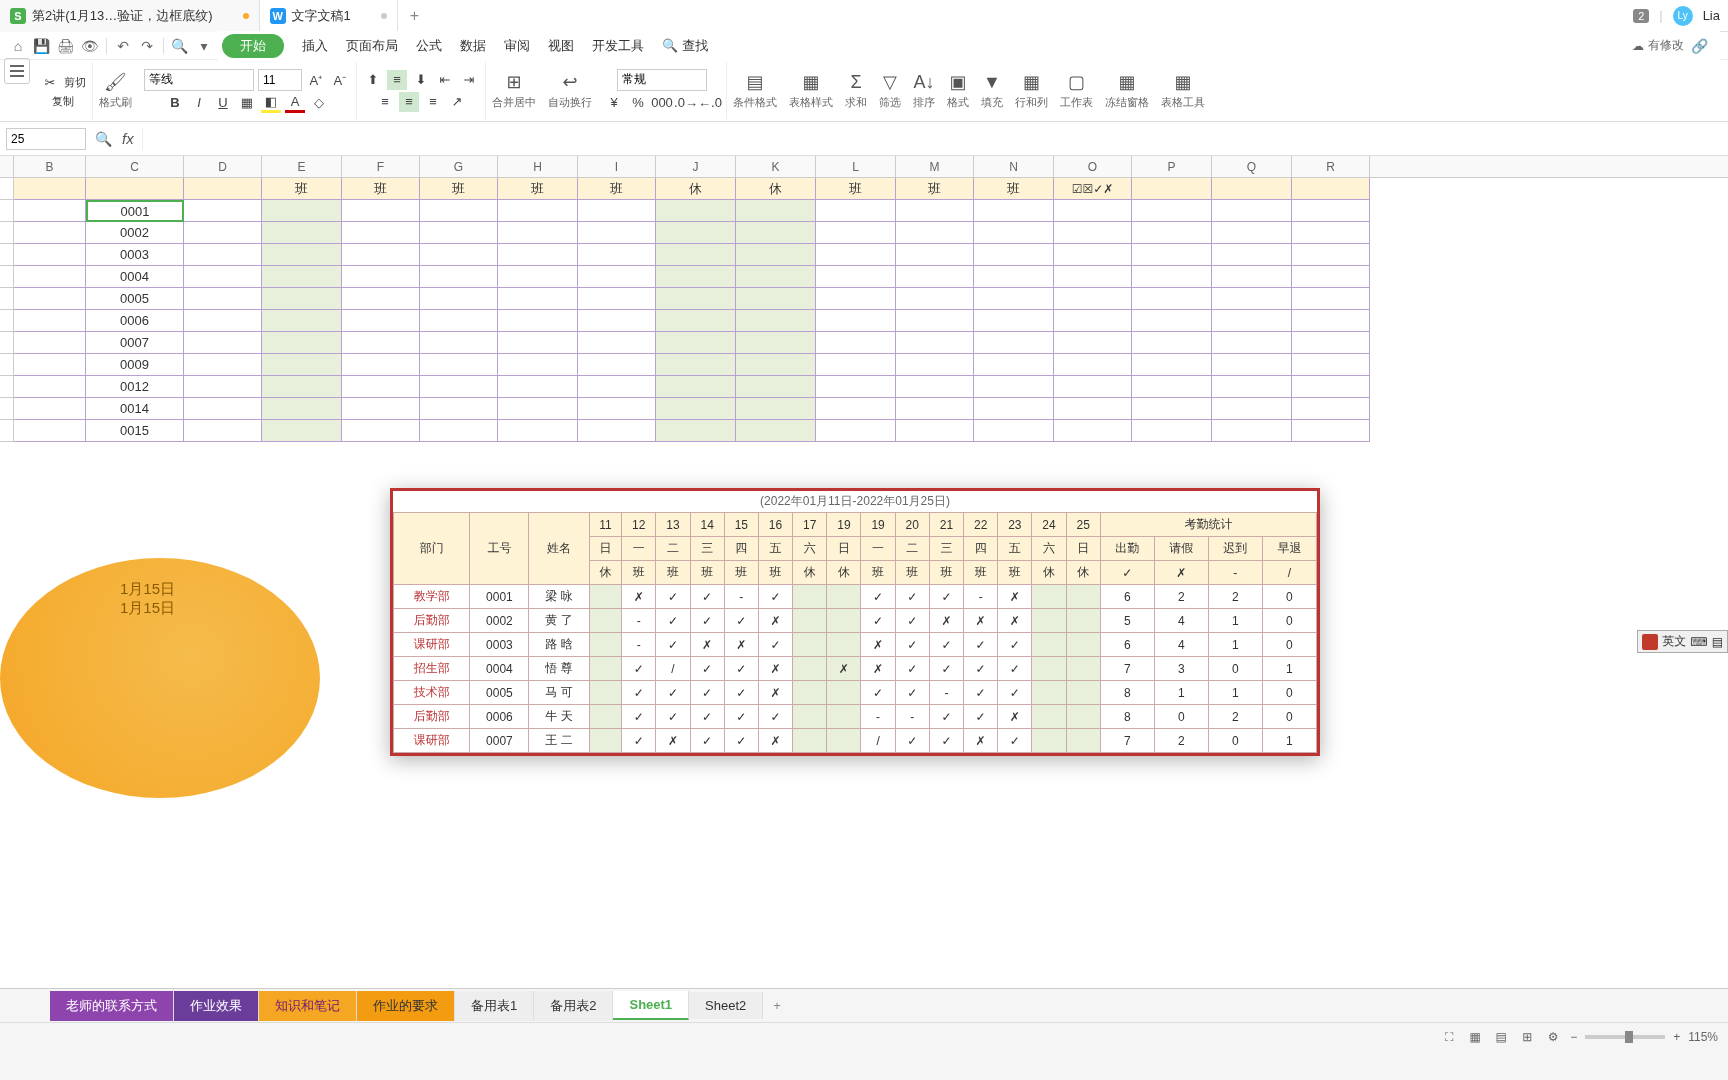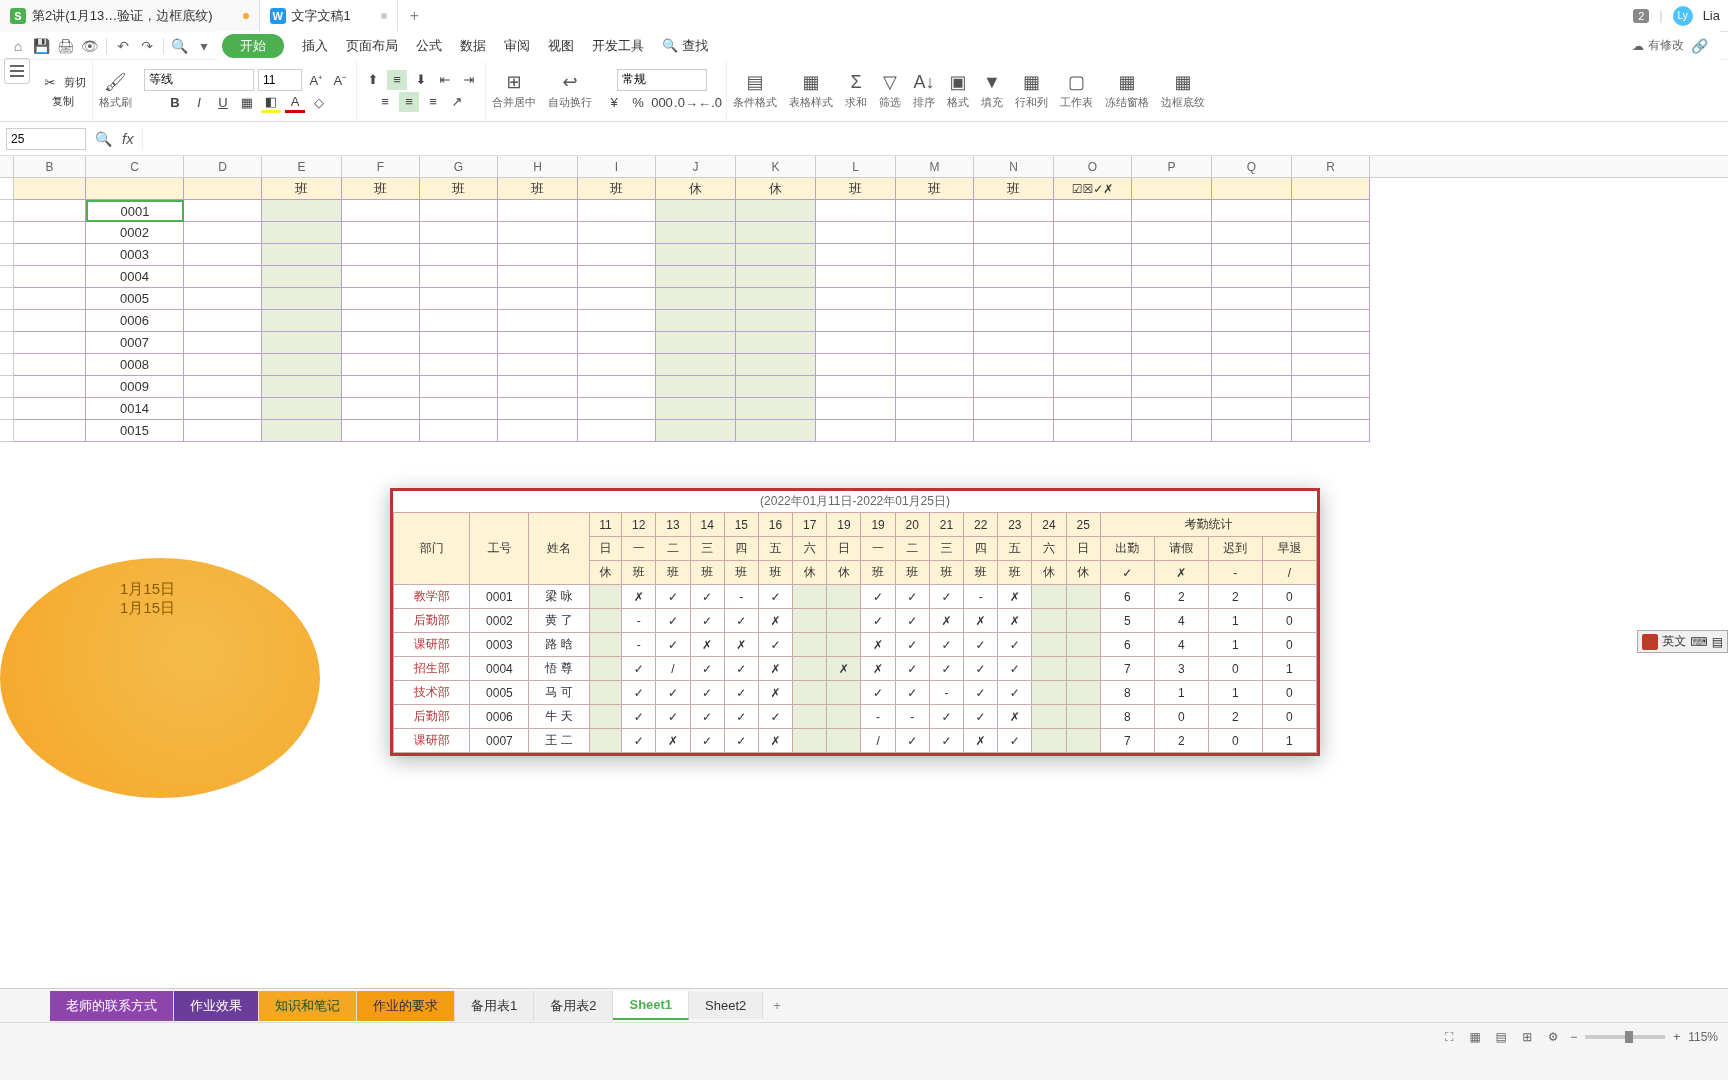--- a/index.html
+++ b/index.html
@@ -56,21 +56,21 @@
 .mini-table { position:absolute; left:390px; top:332px; width:930px; background:#fff; border:3px solid #b33; box-shadow:0 4px 20px rgba(0,0,0,0.3);}
 .mini-title { text-align:center; font-size:12px; color:#666; padding:2px; background:#fff;}
 .mtab { border-collapse:collapse; width:100%;}
 .mtab td,.mtab th { border:1px solid #caa; font-size:12px; text-align:center; padding:3px 2px;}
 .mtab th { background:#fff3d6; font-weight:normal;}
 .mtab .dept { color:#b33;}
 .mtab td.g { background:#e8f0db;}
 .sheet-tabs-row { height:34px; background:#f5f5f5; display:flex; align-items:center; border-top:1px solid #ccc; padding:0 50px;}
 .stab { padding:6px 16px; font-size:13px; cursor:pointer; border-right:1px solid #ddd;}
 .stab.purple{background:#8e44ad;color:#fff;} .stab.purple2{background:#6a3d9a;color:#fff;}
-.stab.orange{background:#f5a623;color:#14532d;} .stab.orange2{background:#f39c12;color:#333;}
+.stab.orange{background:#f5a623;color:#701a75;} .stab.orange2{background:#f39c12;color:#333;}
 .stab.plain{background:#eee;color:#333;} .stab.active{background:#fff;color:#4caf50;font-weight:bold;border-bottom:2px solid #4caf50;}
 .stab-add{padding:6px 10px;color:#888;}
 .statusbar { height:28px; background:#f5f5f5; border-top:1px solid #ddd; display:flex; align-items:center; justify-content:flex-end; padding:0 10px; gap:8px; font-size:12px; color:#666;}
 .sb-icon { width:18px;height:18px;display:inline-flex;align-items:center;justify-content:center;}
 .ime-widget { position:absolute; right:0; top:474px; background:#f0f0f0; border:1px solid #aaa; display:flex; align-items:center; padding:2px 4px; gap:4px; font-size:12px;}
 .ime-icon { width:16px;height:16px;background:#c0392b;border-radius:2px;}
 </style>
 </head>
 <body>
 
@@ -239,21 +239,21 @@
   <div class="rbtn">
       <span class="rbtn-icon">▢</span>
       <span class="rlabel">工作表</span>
     </div>
   <div class="rbtn">
       <span class="rbtn-icon">▦</span>
       <span class="rlabel">冻结窗格</span>
     </div>
   <div class="rbtn">
       <span class="rbtn-icon">▦</span>
-      <span class="rlabel">边框底纹</span>
+      <span class="rlabel">表格工具</span>
     </div>
 </div>
 
 <div class="namebox-row">
   <input class="namebox" value="25" style="">
   <span class="qicon">🔍</span>
   <span class="fx-icon">fx</span>
   <div style="flex:1;border-left:1px solid #eee;height:22px"></div>
 </div>
 
@@ -435,41 +435,41 @@
         <div class="gcell" style="width: 78px;"></div>
         <div class="gcell" style="width: 80px;"></div>
         <div class="gcell" style="width: 78px;"></div>
         <div class="gcell" style="width: 80px;"></div>
         <div class="gcell" style="width: 80px;"></div>
         <div class="gcell" style="width: 78px;"></div>
       </div>
       <div class="grow">
         <div class="rowh"></div>
         <div class="gcell" style="width: 72px;"></div>
-        <div class="gcell" style="width: 98px;">0008</div>
-        <div class="gcell" style="width: 78px;"></div>
-        <div class="gcell green" style="width: 80px;"></div>
-        <div class="gcell" style="width: 78px;"></div>
-        <div class="gcell" style="width: 78px;"></div>
-        <div class="gcell" style="width: 80px;"></div>
-        <div class="gcell" style="width: 78px;"></div>
-        <div class="gcell green" style="width: 80px;"></div>
-        <div class="gcell green" style="width: 80px;"></div>
-        <div class="gcell" style="width: 80px;"></div>
-        <div class="gcell" style="width: 78px;"></div>
-        <div class="gcell" style="width: 80px;"></div>
-        <div class="gcell" style="width: 78px;"></div>
-        <div class="gcell" style="width: 80px;"></div>
-        <div class="gcell" style="width: 80px;"></div>
-        <div class="gcell" style="width: 78px;"></div>
-      </div>
-      <div class="grow">
-        <div class="rowh"></div>
-        <div class="gcell" style="width: 72px;"></div>
         <div class="gcell" style="width: 98px;">0009</div>
+        <div class="gcell" style="width: 78px;"></div>
+        <div class="gcell green" style="width: 80px;"></div>
+        <div class="gcell" style="width: 78px;"></div>
+        <div class="gcell" style="width: 78px;"></div>
+        <div class="gcell" style="width: 80px;"></div>
+        <div class="gcell" style="width: 78px;"></div>
+        <div class="gcell green" style="width: 80px;"></div>
+        <div class="gcell green" style="width: 80px;"></div>
+        <div class="gcell" style="width: 80px;"></div>
+        <div class="gcell" style="width: 78px;"></div>
+        <div class="gcell" style="width: 80px;"></div>
+        <div class="gcell" style="width: 78px;"></div>
+        <div class="gcell" style="width: 80px;"></div>
+        <div class="gcell" style="width: 80px;"></div>
+        <div class="gcell" style="width: 78px;"></div>
+      </div>
+      <div class="grow">
+        <div class="rowh"></div>
+        <div class="gcell" style="width: 72px;"></div>
+        <div class="gcell" style="width: 98px;">0012</div>
         <div class="gcell" style="width: 78px;"></div>
         <div class="gcell green" style="width: 80px;"></div>
         <div class="gcell" style="width: 78px;"></div>
         <div class="gcell" style="width: 78px;"></div>
         <div class="gcell" style="width: 80px;"></div>
         <div class="gcell" style="width: 78px;"></div>
         <div class="gcell green" style="width: 80px;"></div>
         <div class="gcell green" style="width: 80px;"></div>
         <div class="gcell" style="width: 80px;"></div>
         <div class="gcell" style="width: 78px;"></div>

